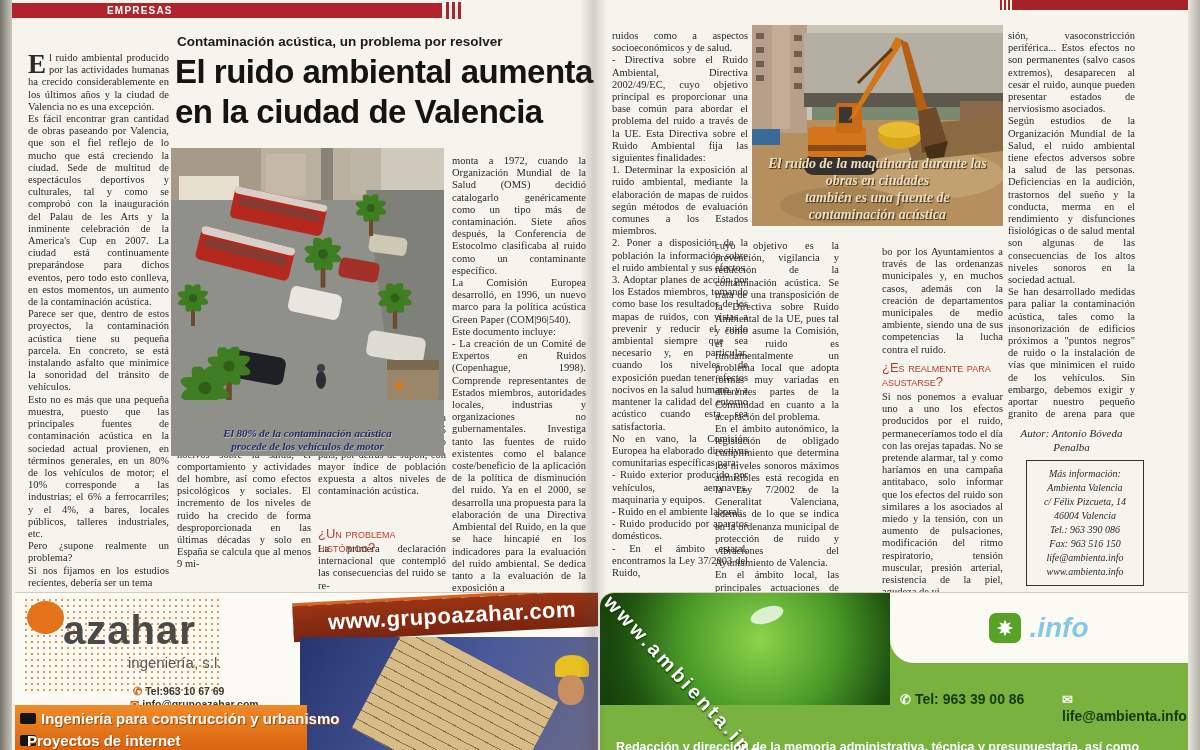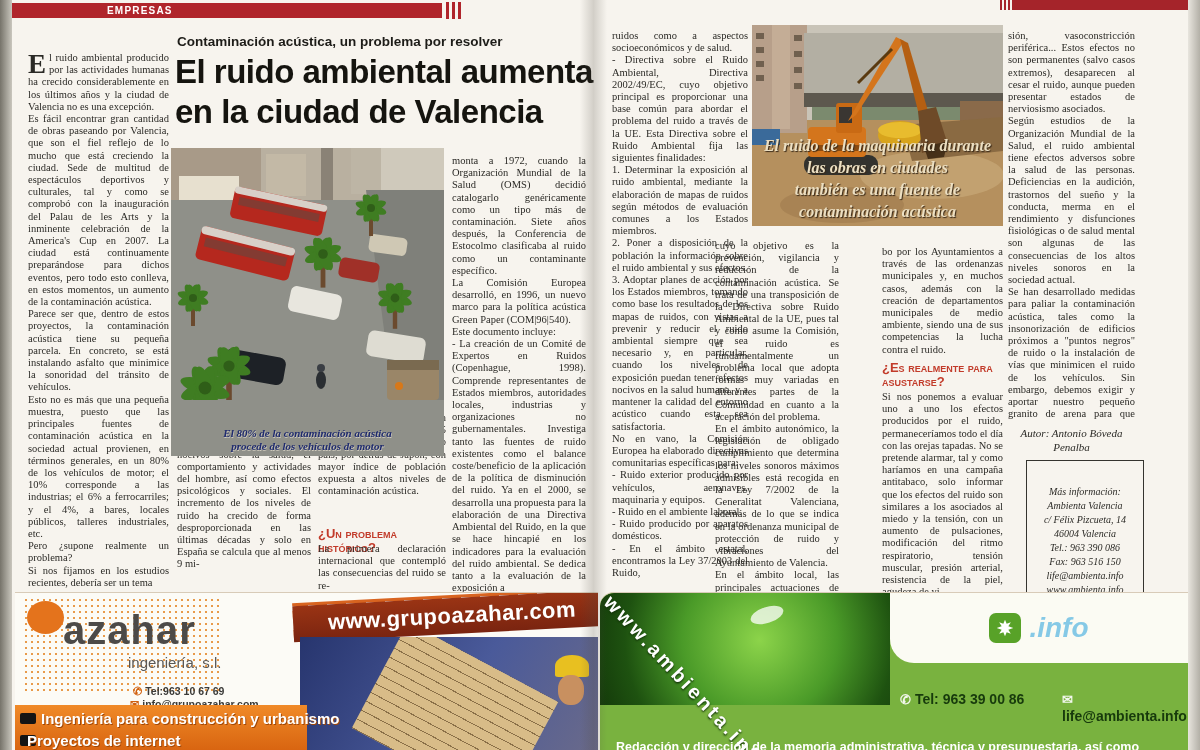--- a/index.html
+++ b/index.html
@@ -16,50 +16,50 @@
   #bandL{left:12px;top:3px;width:430px;height:15px;background:#b0252b;}
   #bandL span{position:absolute;left:95px;top:1px;color:#fff;font:bold 10px/13px "Liberation Sans",sans-serif;letter-spacing:1.2px;}
   #stripesL{left:446px;top:2px;width:18px;height:17px;
             background:repeating-linear-gradient(to right,#b0252b 0 3px,rgba(0,0,0,0) 3px 6px);}
   #bandR{left:1012px;top:0;width:177px;height:10px;background:#a5242a;}
   #stripesR{left:1000px;top:0;width:12px;height:10px;
             background:repeating-linear-gradient(to right,#a5242a 0 2px,rgba(0,0,0,0) 2px 4px);}
   
   .col{position:absolute;font-size:10.5px;line-height:12.2px;text-align:justify;color:#2b2a26;
        white-space:pre-line;overflow:hidden;}
-  .redhead{position:absolute;color:#c23b2a;font-family:"Liberation Sans",sans-serif;font-weight:bold;
+  .redhead{position:absolute;color:#c23b2a;font-family:"Liberation Sans",sans-serif;font-weight:normal;
            font-variant:small-caps;font-size:13px;line-height:13.5px;white-space:pre-line;}
   #kicker{left:177px;top:34px;width:420px;color:#1d1c18;
           font:bold 13.5px/16px "Liberation Sans",sans-serif;}
   #headline{left:175px;top:52px;width:425px;color:#15140f;white-space:pre-line;
             font:bold 33px/40px "Liberation Sans",sans-serif;letter-spacing:-0.5px;}
   #col1{left:28px;top:52px;width:141px;height:540px;}
   #dropcap{float:left;font-size:27px;line-height:23px;font-weight:bold;padding:1px 3px 0 0;}
   #col2{left:177px;top:412px;width:134px;height:180px;}
   #col3a{left:318px;top:412px;width:128px;height:112px;}
   #h1{left:318px;top:527px;width:128px;}
   #col3b{left:318px;top:543px;width:128px;height:48px;}
   #col4{left:452px;top:155px;width:134px;height:437px;}
   #col5{left:612px;top:30px;width:136px;height:560px;}
   #col6{left:708px;top:240px;width:124px;height:352px;margin-left:7px;}
   #col7a{left:882px;top:246px;width:121px;height:112px;}
   #h2{left:882px;top:361px;width:121px;height:28px;}
   #col7b{left:882px;top:391px;width:121px;height:201px;}
   #col8{left:1008px;top:30px;width:127px;height:392px;}
   #author{left:1008px;top:426px;width:127px;text-align:center;font-style:italic;
           font-size:11px;line-height:14px;color:#2b2a26;white-space:pre-line;}
-  #infobox{left:1026px;top:460px;width:110px;border:1px solid #35342f;padding:24px 3px;
+  #infobox{left:1026px;top:460px;width:110px;border:1px solid #35342f;padding:6px 3px;
            text-align:center;font-style:italic;font-size:10px;line-height:14px;color:#2b2a26;}
   
   #photo1{left:171px;top:148px;width:273px;height:308px;overflow:hidden;background:#8f9089;}
   #photo2{left:752px;top:25px;width:251px;height:201px;overflow:hidden;background:#b5905e;}
   .caption{position:absolute;left:4%;width:92%;text-align:center;font-style:italic;font-weight:bold;
            white-space:pre-line;font-family:"Liberation Serif",serif;}
   #cap1{bottom:3px;font-size:11px;line-height:13px;color:#1e2a6e;text-shadow:0.5px 0.5px 0 #cfcabc;}
-  #cap2{bottom:3px;font-size:16px;line-height:22px;color:#ecdfc2;text-shadow:1px 1px 1px #3a2a18;}
+  #cap2{bottom:3px;font-size:14px;line-height:17px;color:#ecdfc2;text-shadow:1px 1px 1px #3a2a18;}
   
   #adL{left:15px;top:592px;width:583px;height:158px;background:#fcfbf6;overflow:hidden;border-top:1px solid #d8cbb8;}
   #azDots{position:absolute;left:8px;top:4px;width:200px;height:94px;
           background-image:radial-gradient(#e89a4a 1.1px,rgba(0,0,0,0) 1.4px);background-size:6px 6px;}
   #azCircle{position:absolute;left:12px;top:8px;width:37px;height:33px;border-radius:50%;background:#e4731c;}
   #azName{position:absolute;left:48px;top:16px;font:bold 40px/42px "Liberation Sans",sans-serif;
           color:#4c4a48;letter-spacing:1px;}
   #azSub{position:absolute;left:113px;top:62px;font:15px/16px "Liberation Sans",sans-serif;color:#5a5856;}
   .azContact{position:absolute;font:bold 10.5px/11px "Liberation Sans",sans-serif;color:#3a3a38;}
   #azTel{left:118px;top:93px;}

